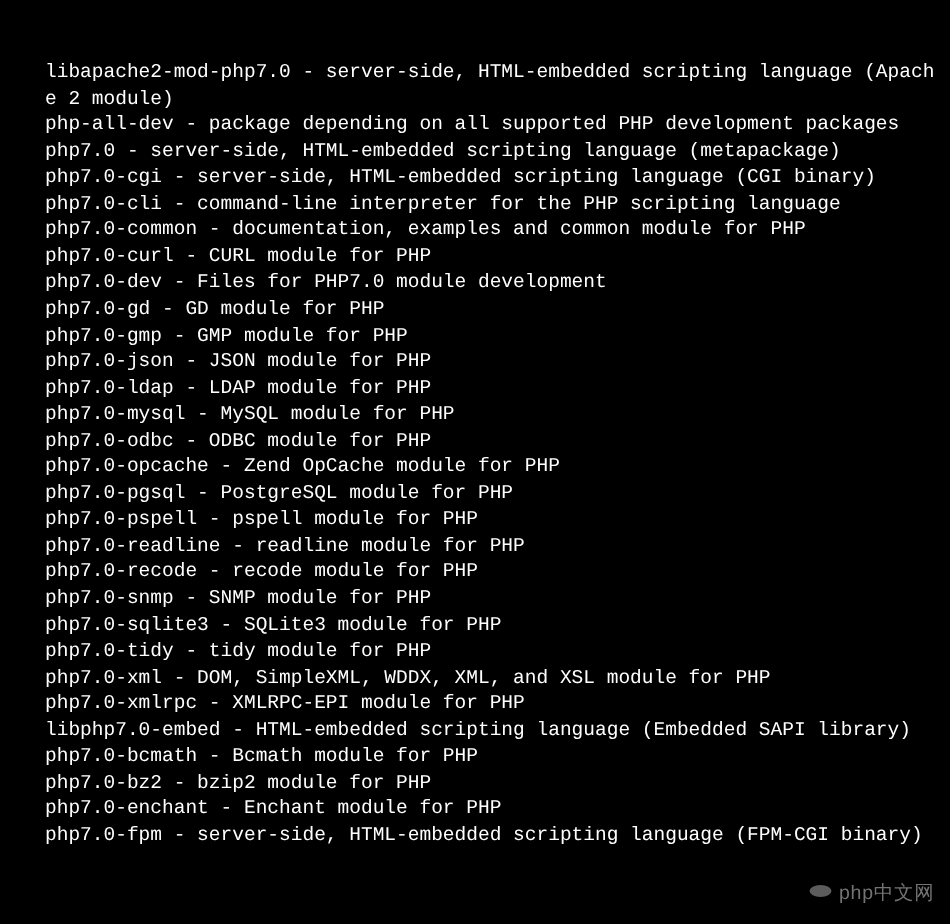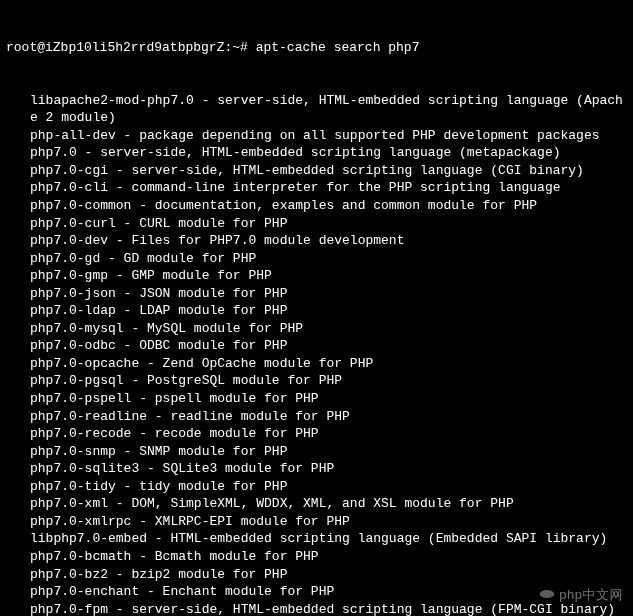--- a/index.html
+++ b/index.html
@@ -48,21 +48,20 @@
       width: 16px;
       height: 16px;
       align-items: center;
       justify-content: center;
     }
   </style>
 </head>
 <body>
 
 <div class="terminal">
-  <span class="prompt-line">root@iZbp10li5h2rrd9atbpbgrZ:~# apt-cache search php7</span>
   <div id="lines-container"><span class="output-line">libapache2-mod-php7.0 - server-side, HTML-embedded scripting language (Apache 2 module)</span><span class="output-line">php-all-dev - package depending on all supported PHP development packages</span><span class="output-line">php7.0 - server-side, HTML-embedded scripting language (metapackage)</span><span class="output-line">php7.0-cgi - server-side, HTML-embedded scripting language (CGI binary)</span><span class="output-line">php7.0-cli - command-line interpreter for the PHP scripting language</span><span class="output-line">php7.0-common - documentation, examples and common module for PHP</span><span class="output-line">php7.0-curl - CURL module for PHP</span><span class="output-line">php7.0-dev - Files for PHP7.0 module development</span><span class="output-line">php7.0-gd - GD module for PHP</span><span class="output-line">php7.0-gmp - GMP module for PHP</span><span class="output-line">php7.0-json - JSON module for PHP</span><span class="output-line">php7.0-ldap - LDAP module for PHP</span><span class="output-line">php7.0-mysql - MySQL module for PHP</span><span class="output-line">php7.0-odbc - ODBC module for PHP</span><span class="output-line">php7.0-opcache - Zend OpCache module for PHP</span><span class="output-line">php7.0-pgsql - PostgreSQL module for PHP</span><span class="output-line">php7.0-pspell - pspell module for PHP</span><span class="output-line">php7.0-readline - readline module for PHP</span><span class="output-line">php7.0-recode - recode module for PHP</span><span class="output-line">php7.0-snmp - SNMP module for PHP</span><span class="output-line">php7.0-sqlite3 - SQLite3 module for PHP</span><span class="output-line">php7.0-tidy - tidy module for PHP</span><span class="output-line">php7.0-xml - DOM, SimpleXML, WDDX, XML, and XSL module for PHP</span><span class="output-line">php7.0-xmlrpc - XMLRPC-EPI module for PHP</span><span class="output-line">libphp7.0-embed - HTML-embedded scripting language (Embedded SAPI library)</span><span class="output-line">php7.0-bcmath - Bcmath module for PHP</span><span class="output-line">php7.0-bz2 - bzip2 module for PHP</span><span class="output-line">php7.0-enchant - Enchant module for PHP</span><span class="output-line">php7.0-fpm - server-side, HTML-embedded scripting language (FPM-CGI binary)</span></div>
 </div>
 
 <div class="watermark">
   <span class="watermark-icon">
     <svg viewBox="0 0 24 24" width="16" height="16" fill="#9a9a9a" opacity="0.8">
       <ellipse cx="12" cy="12" rx="11" ry="6"></ellipse>
     </svg>
   </span>
   <span>php中文网</span>

